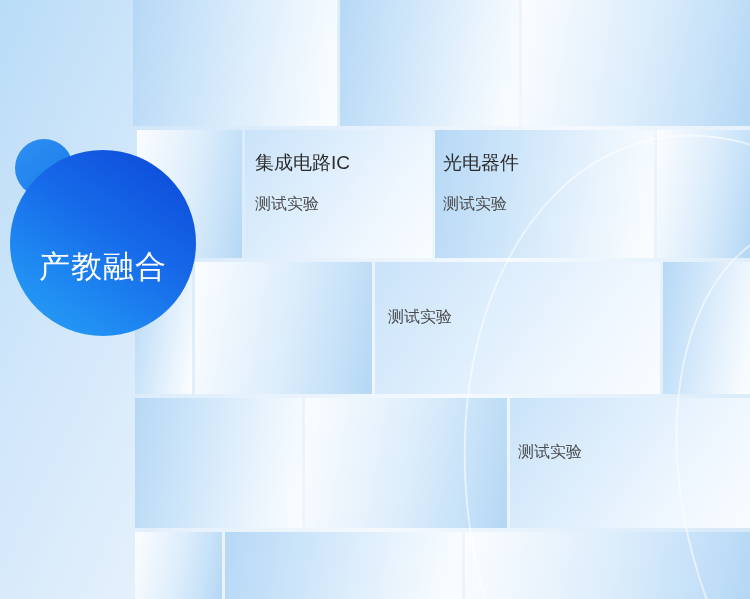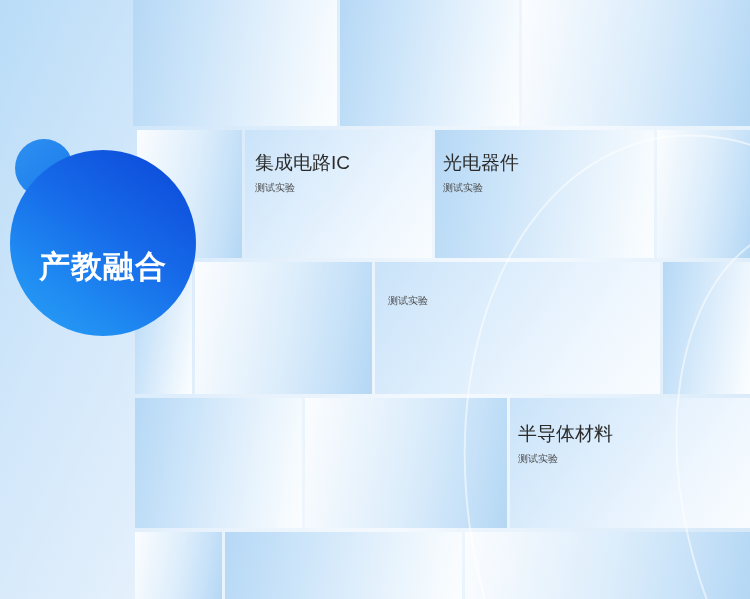--- a/index.html
+++ b/index.html
@@ -59,42 +59,42 @@
     width: 186px; height: 186px;
     border-radius: 50%;
     background: linear-gradient(35deg, #2aa2f5 0%, #1f8bf2 26%, #1668e8 58%, #0f52dd 85%, #0c48d8 100%);
     display: flex;
     align-items: center;
     justify-content: center;
   }
   #badge-text {
     color: #ffffff;
     font-size: 31px;
-    font-weight: bold;
+    font-weight: normal;
     letter-spacing: 1px;
     margin-top: 48px;
     white-space: nowrap;
   }
 
   
   .card {
     position: absolute;
     z-index: 5;
   }
   .card-title {
     font-size: 19px;
     color: #2b2b2b;
     line-height: 1.2;
     white-space: nowrap;
   }
   .card-sub {
-    font-size: 10px;
+    font-size: 16px;
     color: #4a4a4a;
     line-height: 1.2;
-    margin-top: 7px;
+    margin-top: 19px;
     white-space: nowrap;
   }
 </style>
 </head>
 <body>
 
 <div id="banner">
 
   <div id="mosaic">
       <div class="brick" style="left: 133px; top: 0px; width: 204px; height: 126px;"></div>
@@ -132,18 +132,17 @@
         <div class="card-sub">测试实验</div>
       </div>
       <div class="card" style="left: 443px; top: 152px;">
         <div class="card-title">光电器件</div>
         <div class="card-sub">测试实验</div>
       </div>
       <div class="card" style="left: 388px; top: 288px;">
         <div class="card-sub">测试实验</div>
       </div>
       <div class="card" style="left: 518px; top: 423px;">
-        <div class="card-title">半导体材料</div>
         <div class="card-sub">测试实验</div>
       </div>
     </div>
 
 </div>
 
 </body></html>

